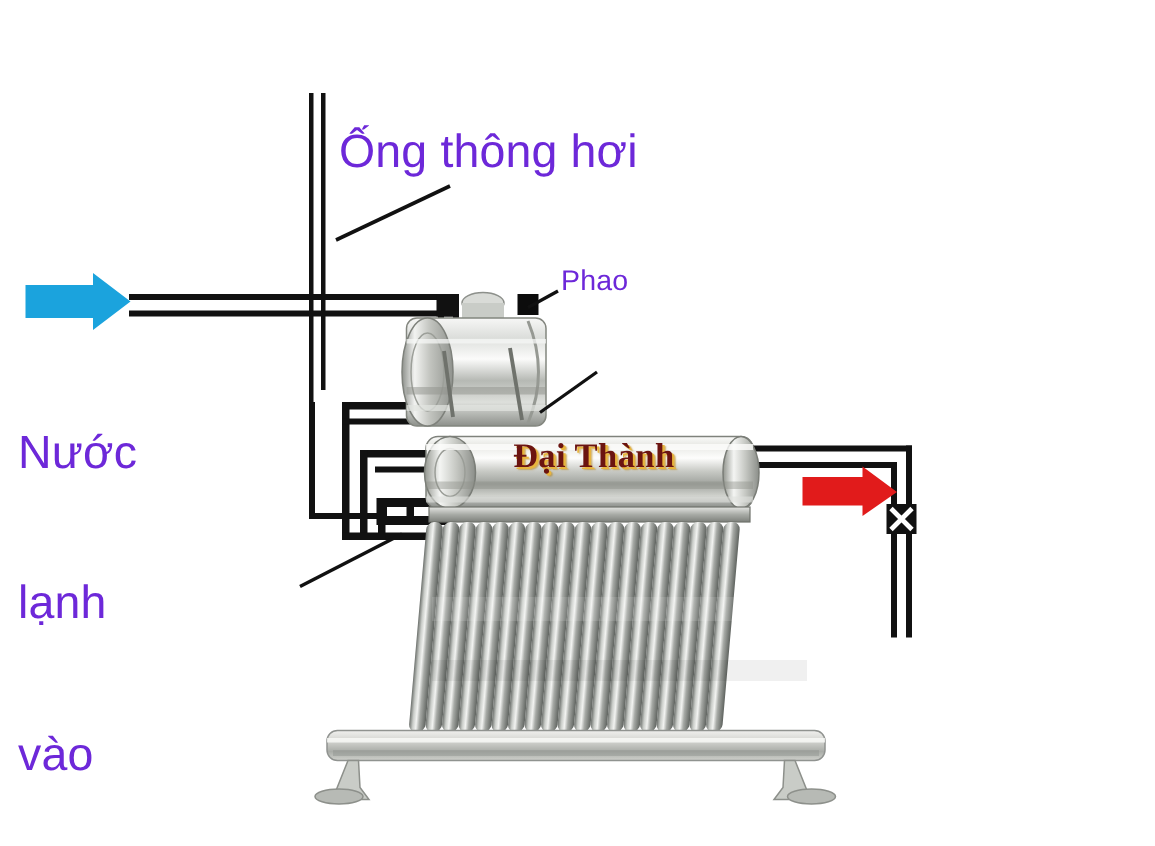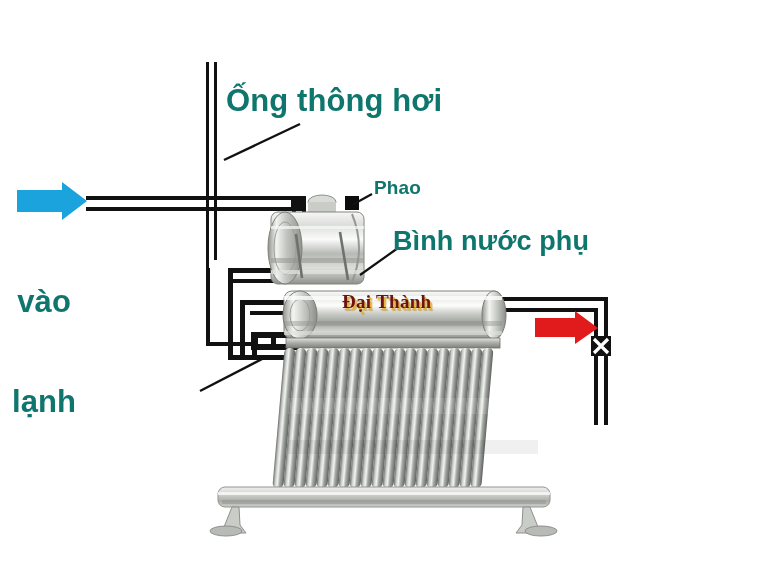--- a/index.html
+++ b/index.html
@@ -18,41 +18,40 @@
   #diagram {
     position: absolute;
     left: 0;
     top: 0;
     width: 770px;
     height: 564px;
     display: block;
   }
   .lbl {
     position: absolute;
-    color: #0f766e;
+    color: #6d28d9;
     font-family: "Liberation Sans", sans-serif;
-    font-weight: 700;
+    font-weight: 400;
     white-space: pre;
     line-height: 1.08;
     letter-spacing: 0.1px;
-    text-align: center;
   }
   #label-vent      { left: 226px; top: 84px;  font-size: 31px; }
   #label-cold-in   { left: 12px;  top: 218px; font-size: 31px; }
   #label-float     { left: 374px; top: 178px; font-size: 19px; }
   #label-aux-tank  { left: 393px; top: 227px; font-size: 27px; }
   #label-checkvalve{ left: 38px;  top: 380px; font-size: 28px; }
   #label-hot-out   { left: 565px; top: 437px; font-size: 27px; }
   #brand-logo {
     position: absolute;
     left: 342px;
     top: 291px;
     font-family: "Liberation Serif", serif;
     font-weight: 700;
-    font-size: 19px;
+    font-size: 23px;
     color: #6b1410;
     text-shadow: 1.5px 1.5px 0 #e8b43c, 2.5px 2.5px 1px rgba(180,130,20,.55);
     white-space: pre;
     letter-spacing: .3px;
   }
 </style>
 </head>
 <body>
 
 <div id="stage">
@@ -261,25 +260,25 @@
       <line x1="224" y1="160" x2="300" y2="124" stroke-width="2.4"></line>
       <line x1="352" y1="205" x2="372" y2="194" stroke-width="2.2"></line>
       <line x1="360" y1="275" x2="398" y2="248" stroke-width="2.2"></line>
       <line x1="200" y1="391" x2="268" y2="356" stroke-width="2.4"></line>
     </g>
   </svg>
 
   <div class="lbl" id="label-vent">Ống thông hơi</div>
 
   <div class="lbl" id="label-cold-in">
+    <div>Nước</div>
+    <div>lạnh</div>
     <div>vào</div>
-    <div>lạnh</div>
   </div>
 
   <div class="lbl" id="label-float">Phao</div>
 
-  <div class="lbl" id="label-aux-tank">Bình nước phụ</div>
 
 
 
   <div id="brand-logo">Đại Thành</div>
 
 </div>
 
 </body></html>

